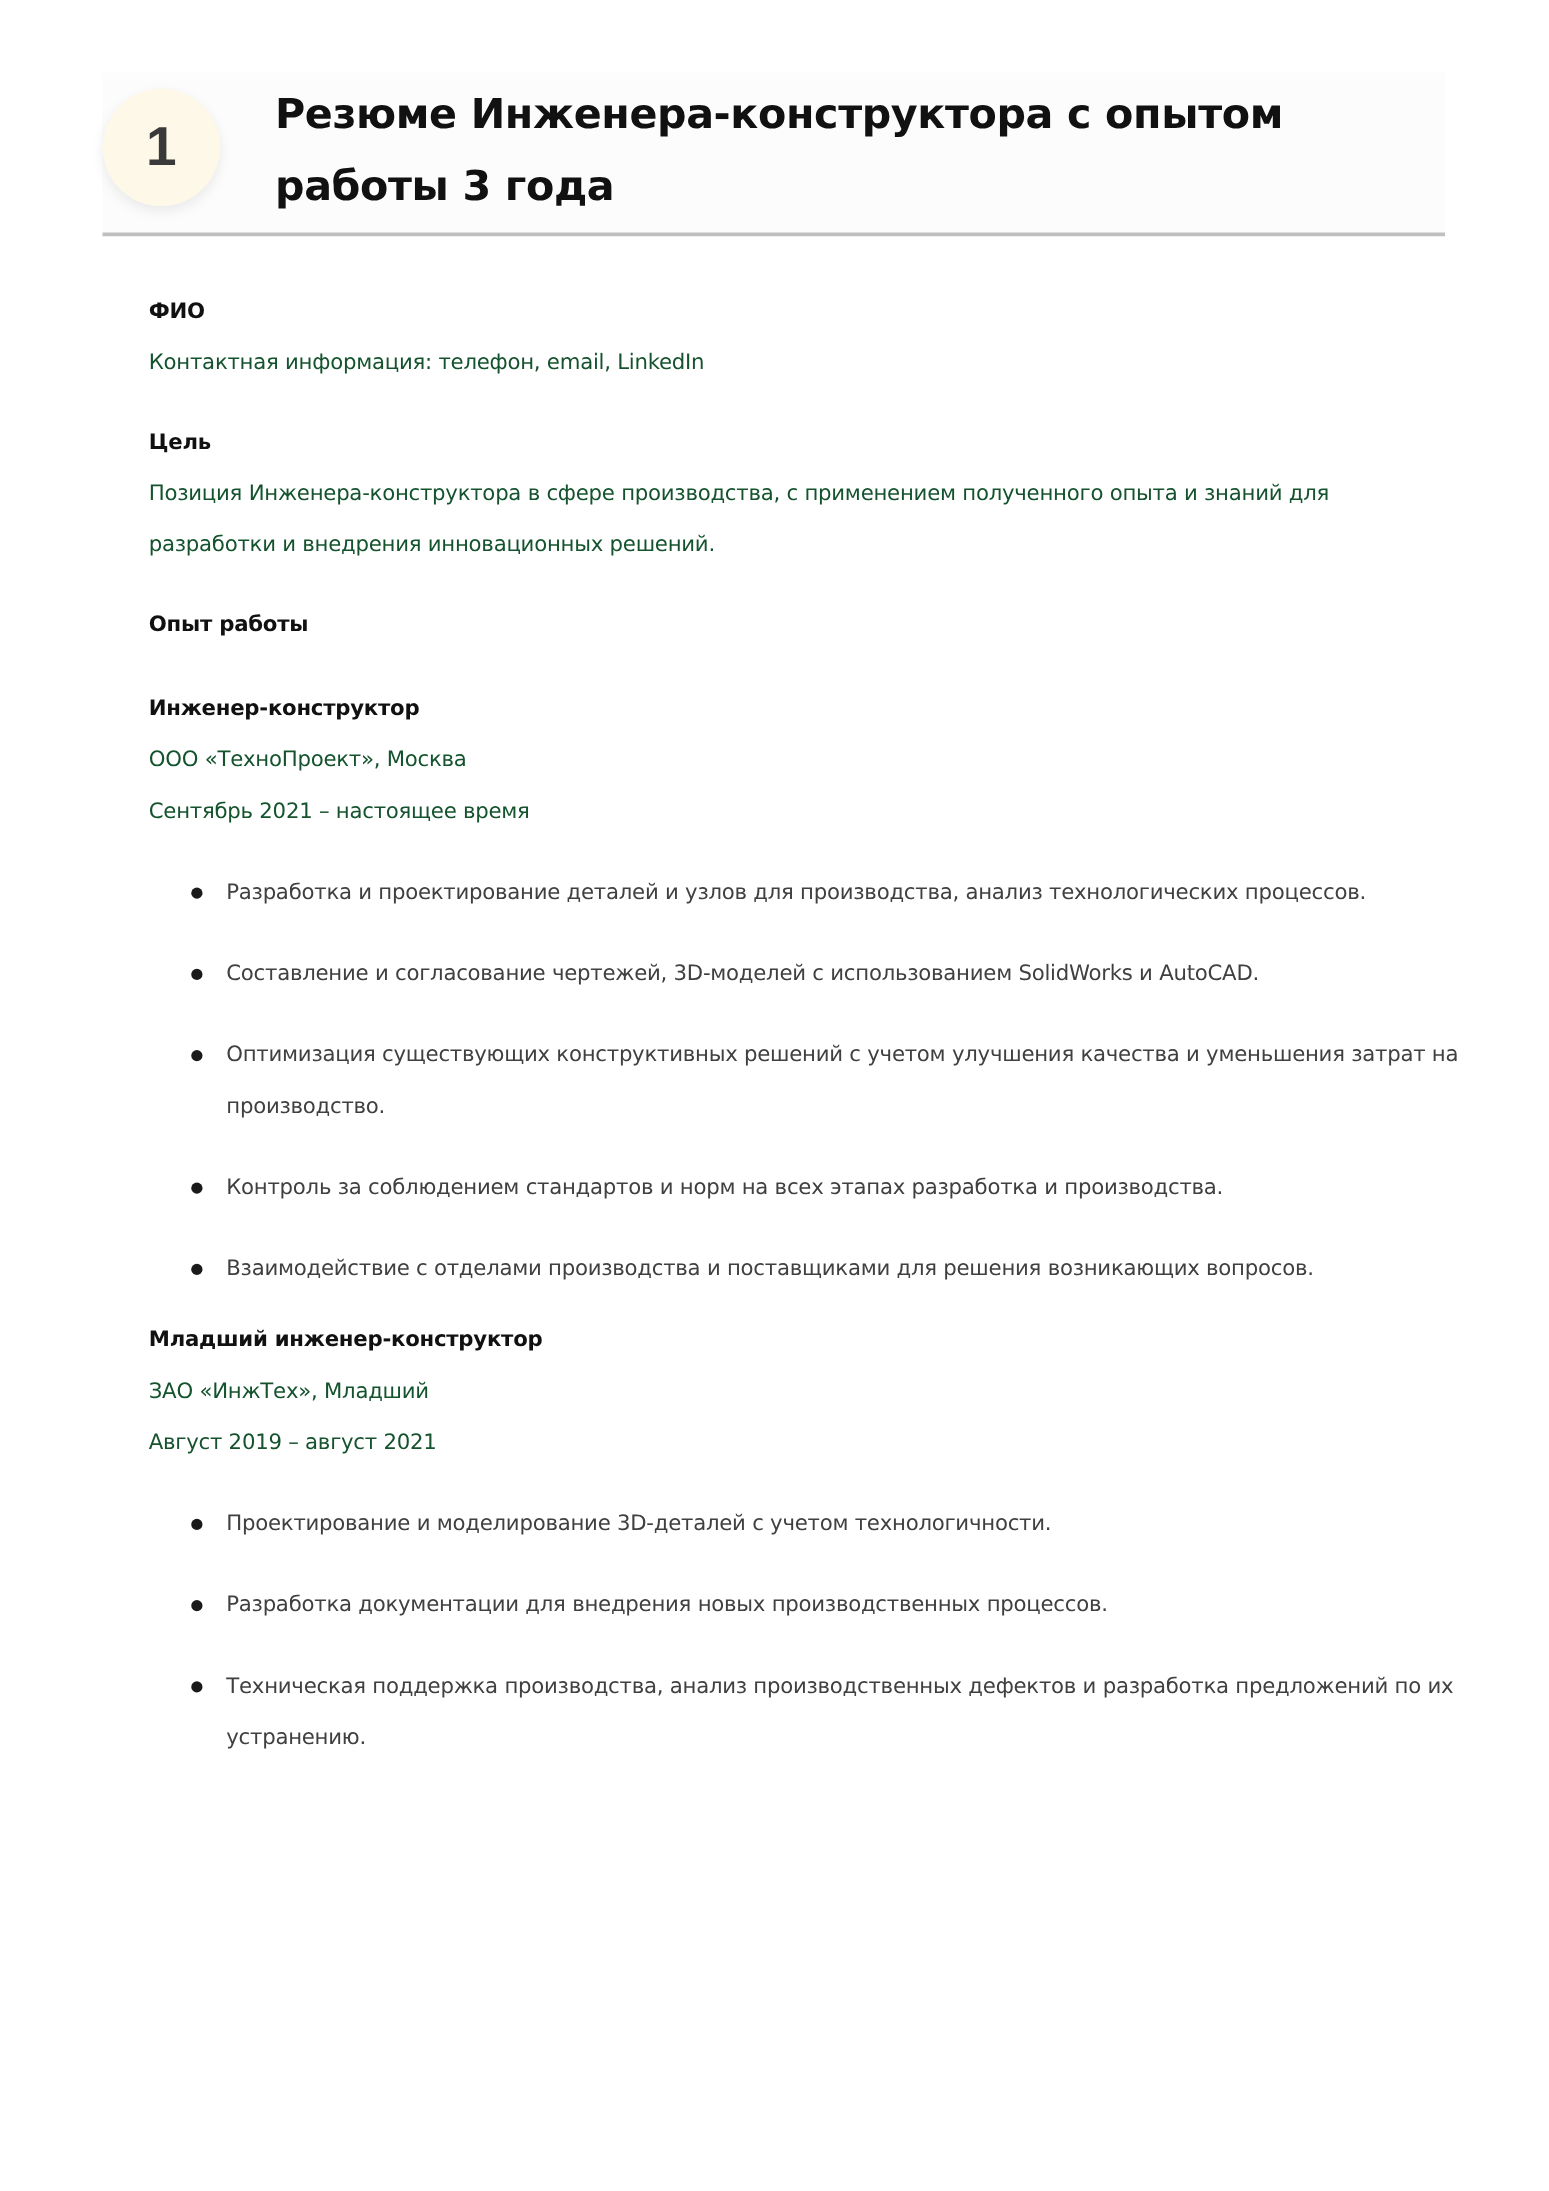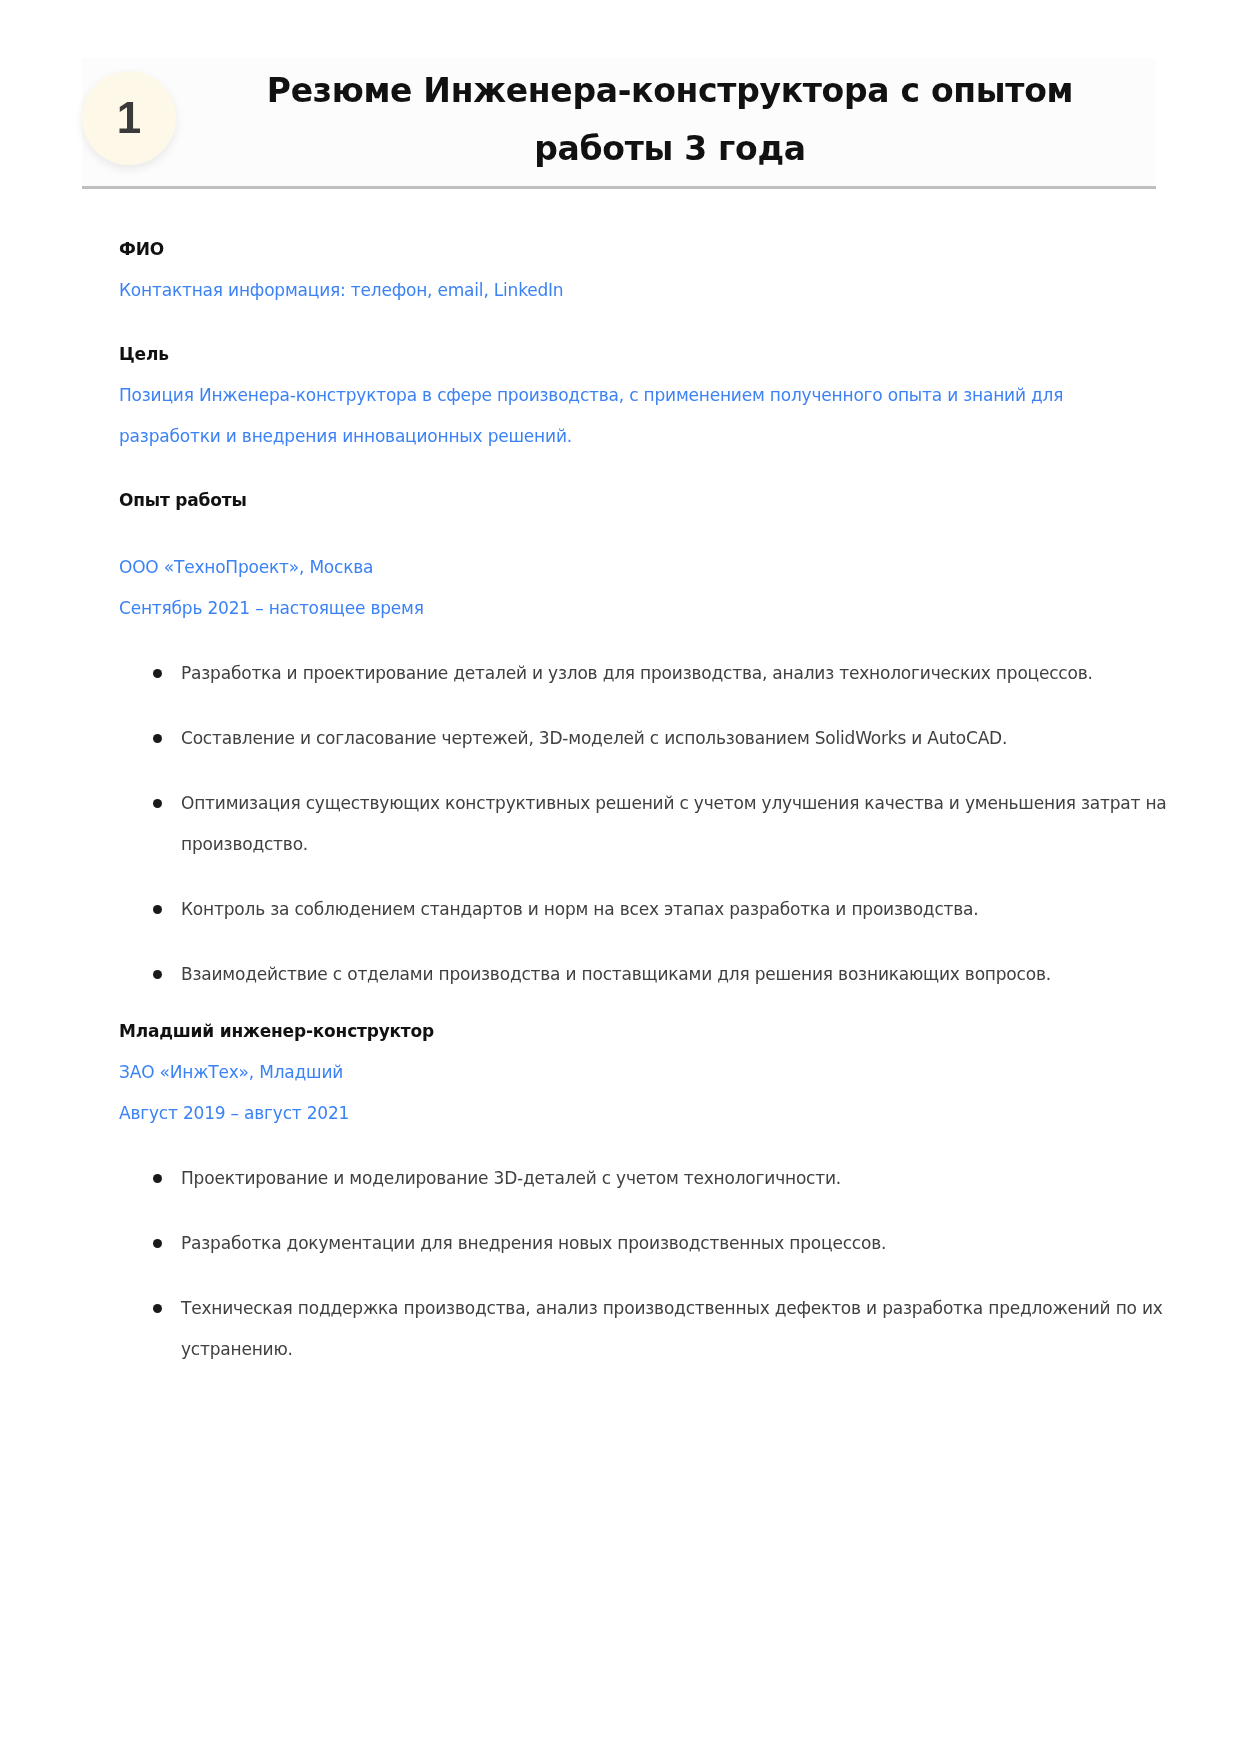--- a/index.html
+++ b/index.html
@@ -45,21 +45,20 @@
       left: 220px;
       top: 62px;
       width: 900px;
       margin: 0;
       font-family: "DejaVu Sans", sans-serif;
       font-weight: bold;
       font-size: 33px;
       line-height: 58px;
       color: #111111;
       letter-spacing: -0.3px;
-      text-align: center;
     }
     .divider {
       position: absolute;
       left: 82px;
       top: 186px;
       width: 1074px;
       height: 3px;
       background: #bfbfbf;
     }
     .content {
@@ -72,21 +71,21 @@
       letter-spacing: -0.2px;
       margin-left: 36px;
     }
     .h {
       font-weight: bold;
       color: #111111;
       margin: 0;
     }
     .p {
       margin: 0;
-      color: #3b82f6;
+      color: #14532d;
     }
     .gap { height: 23px; }
     .gap-lg { height: 26px; }
     ul.bullets {
       list-style: none;
       margin: 0;
       padding: 0;
     }
     ul.bullets li {
       position: relative;
@@ -129,20 +128,21 @@
   </div>
 
   <div class="gap"></div>
 
   <div>
     <p class="h">Опыт работы</p>
 
     <div class="gap-lg"></div>
 
     <div>
+      <p class="h">Инженер-конструктор</p>
       <p class="p">ООО «ТехноПроект», Москва</p>
       <p class="p">Сентябрь 2021 – настоящее время</p>
       <div style="height:24px;"></div>
       <ul class="bullets">
         <li><span class="dot"></span><span>Разработка и проектирование деталей и узлов для производства, анализ технологических процессов.</span></li>
         <li><span class="dot"></span><span>Составление и согласование чертежей, 3D-моделей с использованием SolidWorks и AutoCAD.</span></li>
         <li><span class="dot"></span><span>Оптимизация существующих конструктивных решений с учетом улучшения качества и уменьшения затрат на производство.</span></li>
         <li><span class="dot"></span><span>Контроль за соблюдением стандартов и норм на всех этапах разработка и производства.</span></li>
         <li style="margin-bottom:16px;"><span class="dot"></span><span>Взаимодействие с отделами производства и поставщиками для решения возникающих вопросов.</span></li>
       </ul>

